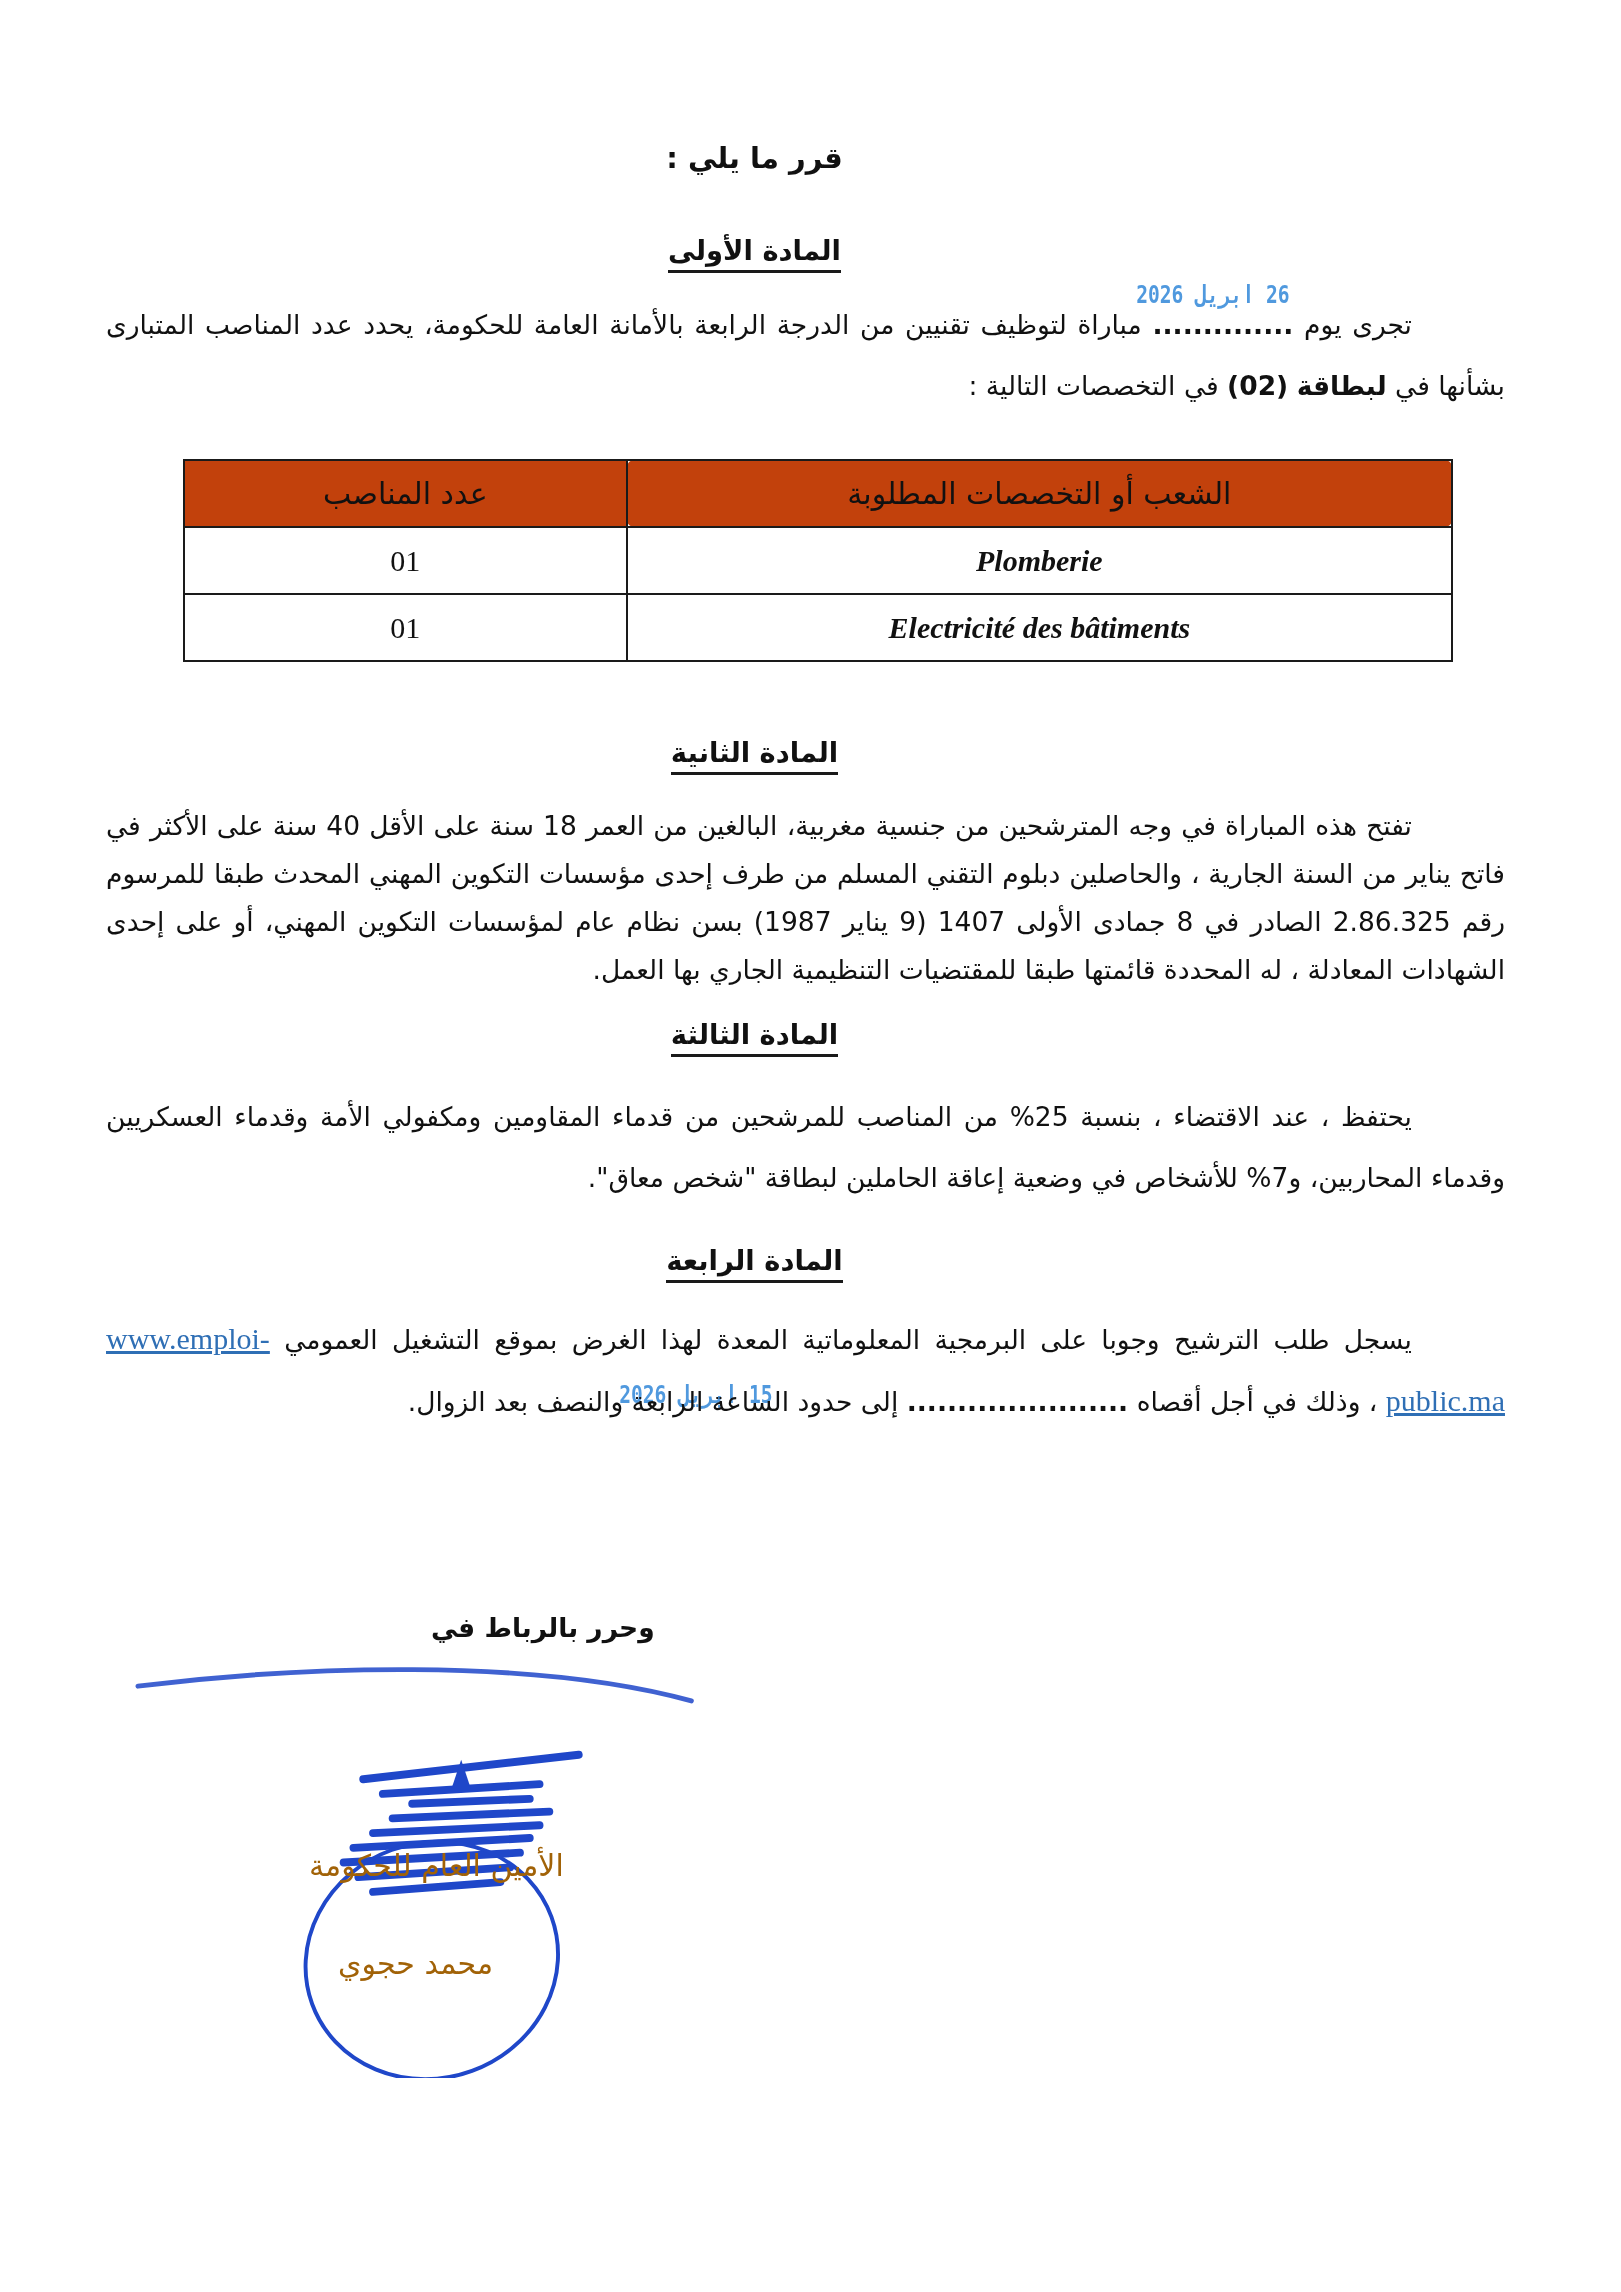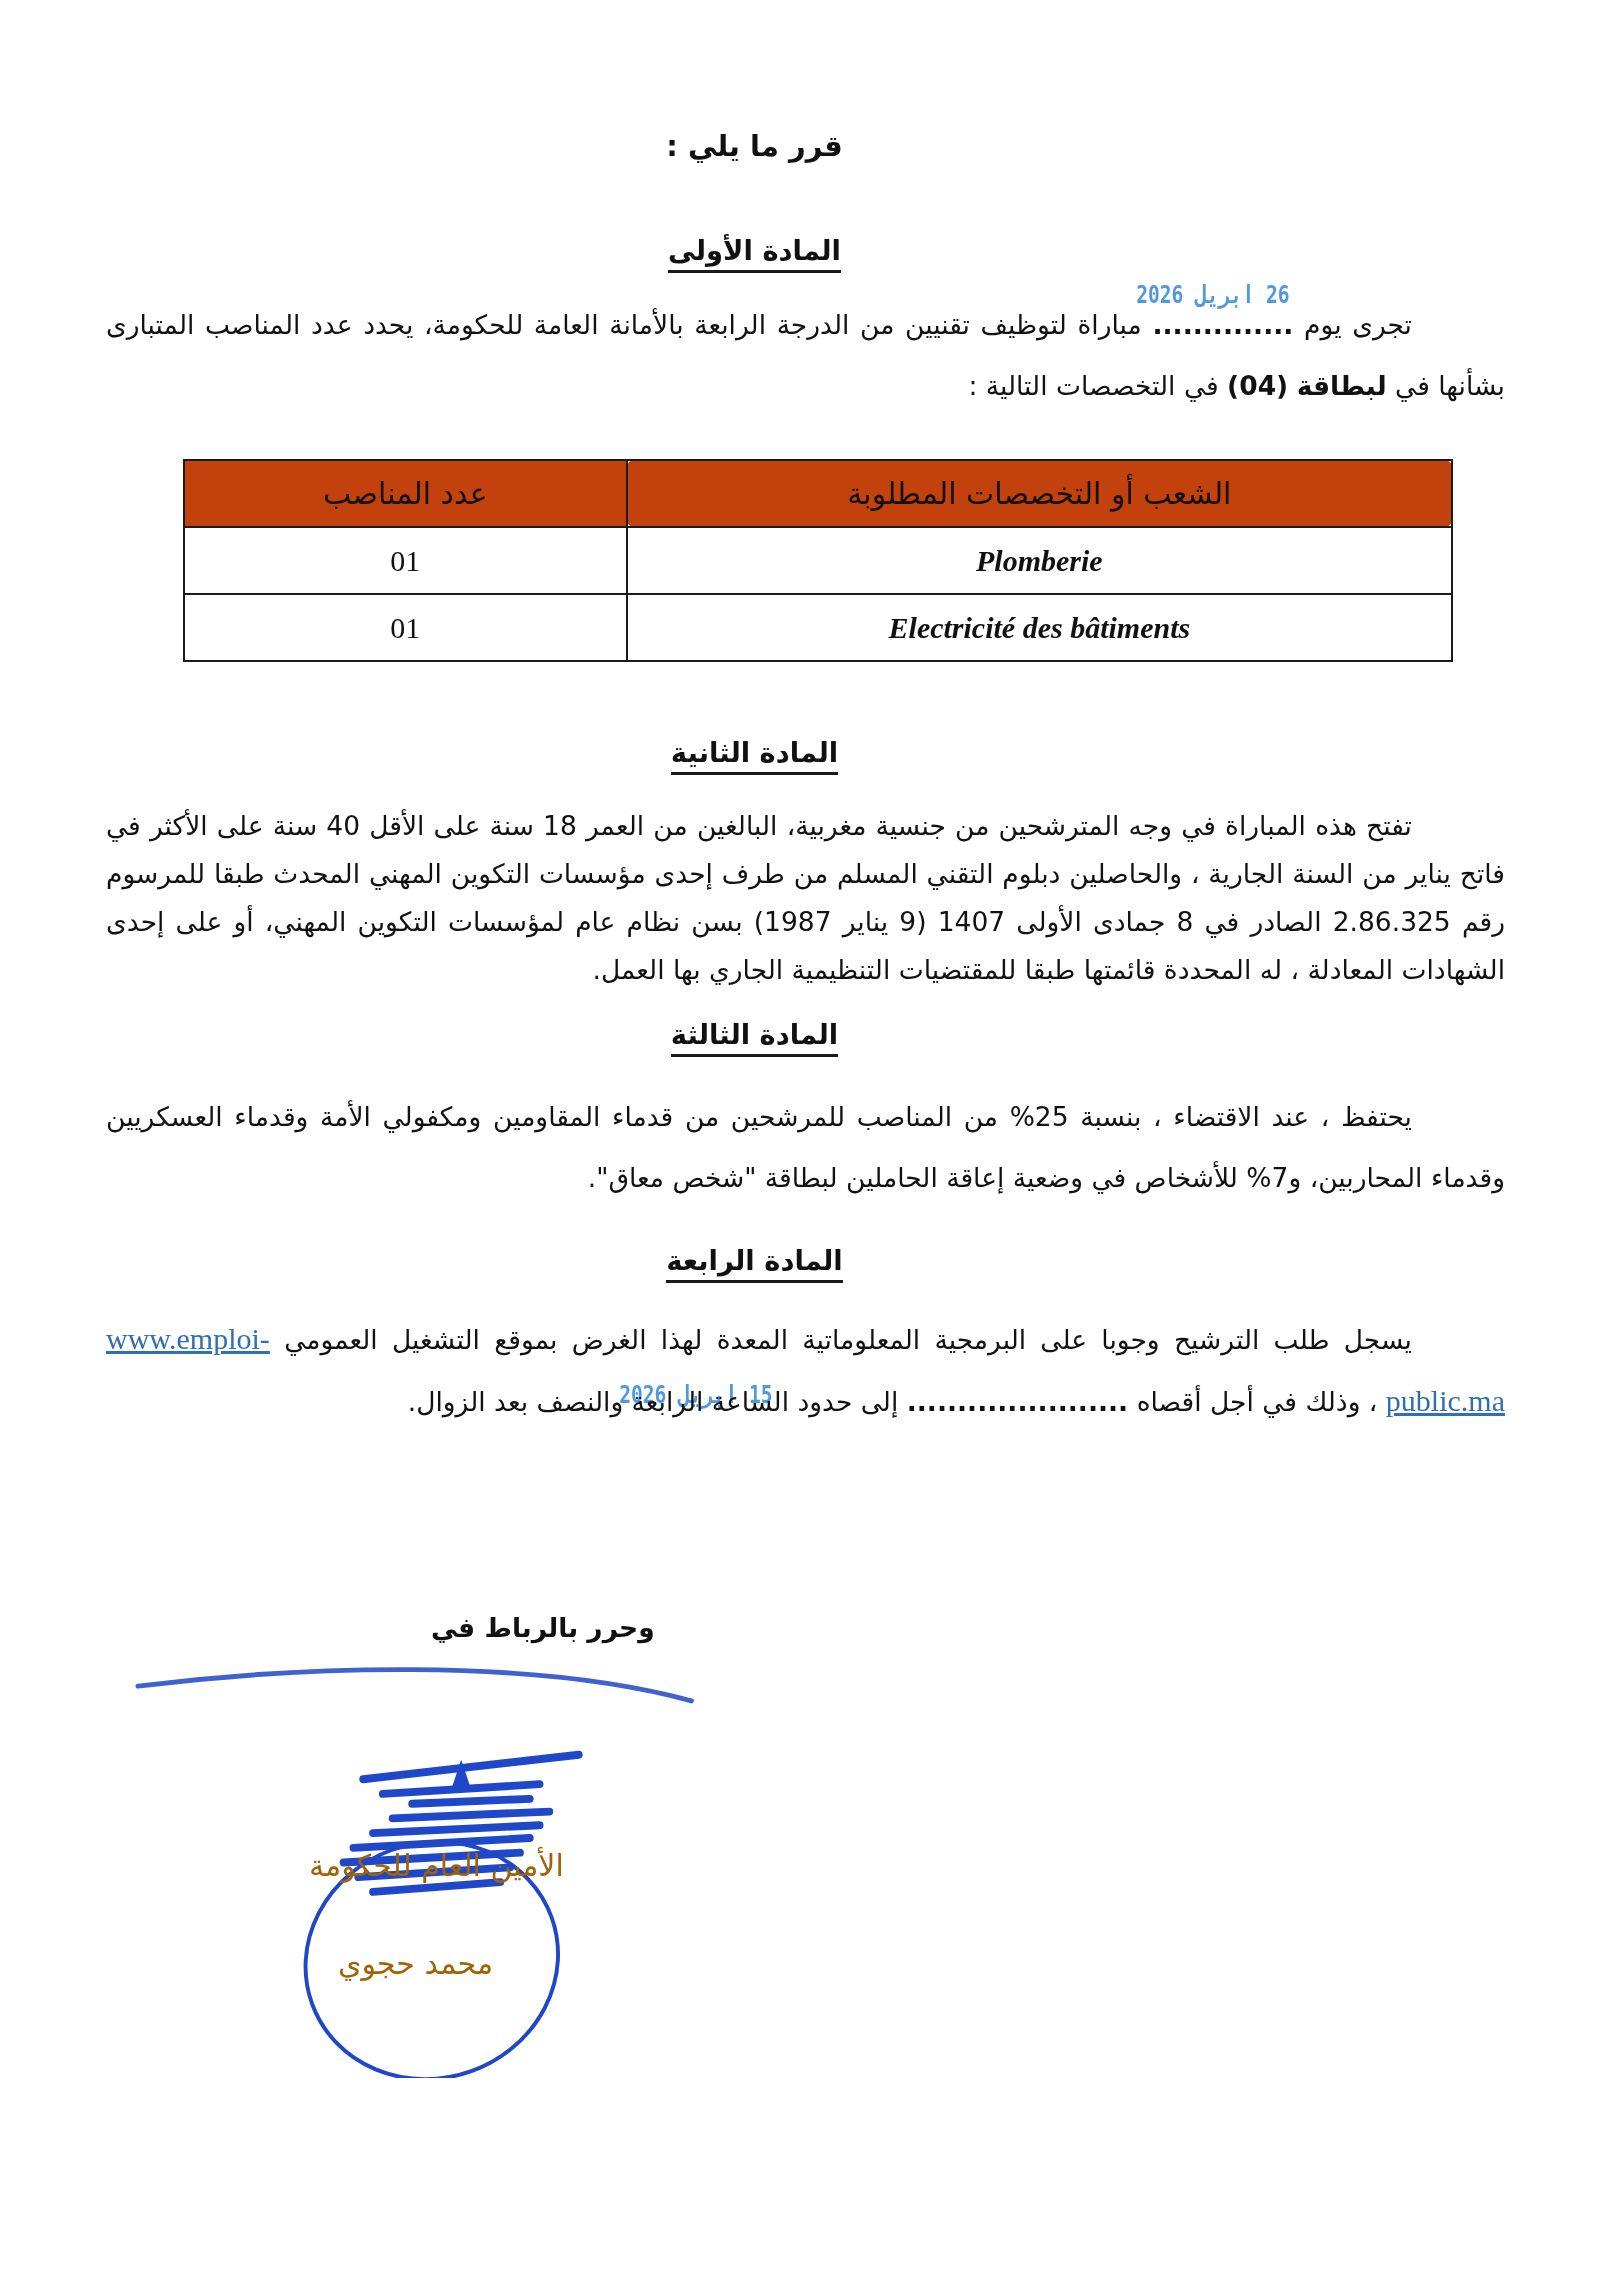--- a/index.html
+++ b/index.html
@@ -3,21 +3,21 @@
 <meta charset="utf-8">
 <style>
   html, body { margin: 0; padding: 0; background: #ffffff; }
   body {
     width: 1621px; height: 2293px; position: relative; overflow: hidden;
     font-family: "DejaVu Sans", "Liberation Sans", sans-serif;
     color: #111111;
   }
   .abs { position: absolute; }
   .title {
-    left: 0; width: 1509px; top: 129px; text-align: center;
+    left: 0; width: 1509px; top: 141px; text-align: center;
     font-size: 29px; font-weight: bold;
   }
   .heading {
     left: 0; width: 1509px; text-align: center;
     font-size: 27.4px; font-weight: bold;
   }
   .heading span {
     display: inline-block; padding-bottom: 3.9px;
     border-bottom: 3.9px solid #1a1a1a;
   }
@@ -75,21 +75,21 @@
 <div class="abs heading" style="top:235px;"><span>المادة الأولى</span></div>
 
 <div class="stamp" style="left:1117px; top:280px;">26 ابريل 2026</div>
 
 <div class="abs para" style="top:294px;">
   <span class="indent"></span><span>تجرى يوم</span>
   <span class="dots">..............</span>
   <span>مباراة لتوظيف تقنيين من الدرجة الرابعة بالأمانة العامة للحكومة، يحدد عدد المناصب</span>
   <span>المتبارى بشأنها في</span>
   <b>لبطاقة</b>
-  <b>(04)</b>
+  <b>(02)</b>
   <span>في التخصصات التالية :</span>
 </div>
 
 <table class="spec">
   <thead>
     <tr>
       <th class="col-spec">الشعب أو التخصصات المطلوبة</th>
       <th class="col-count">عدد المناصب</th>
     </tr>
   </thead>

